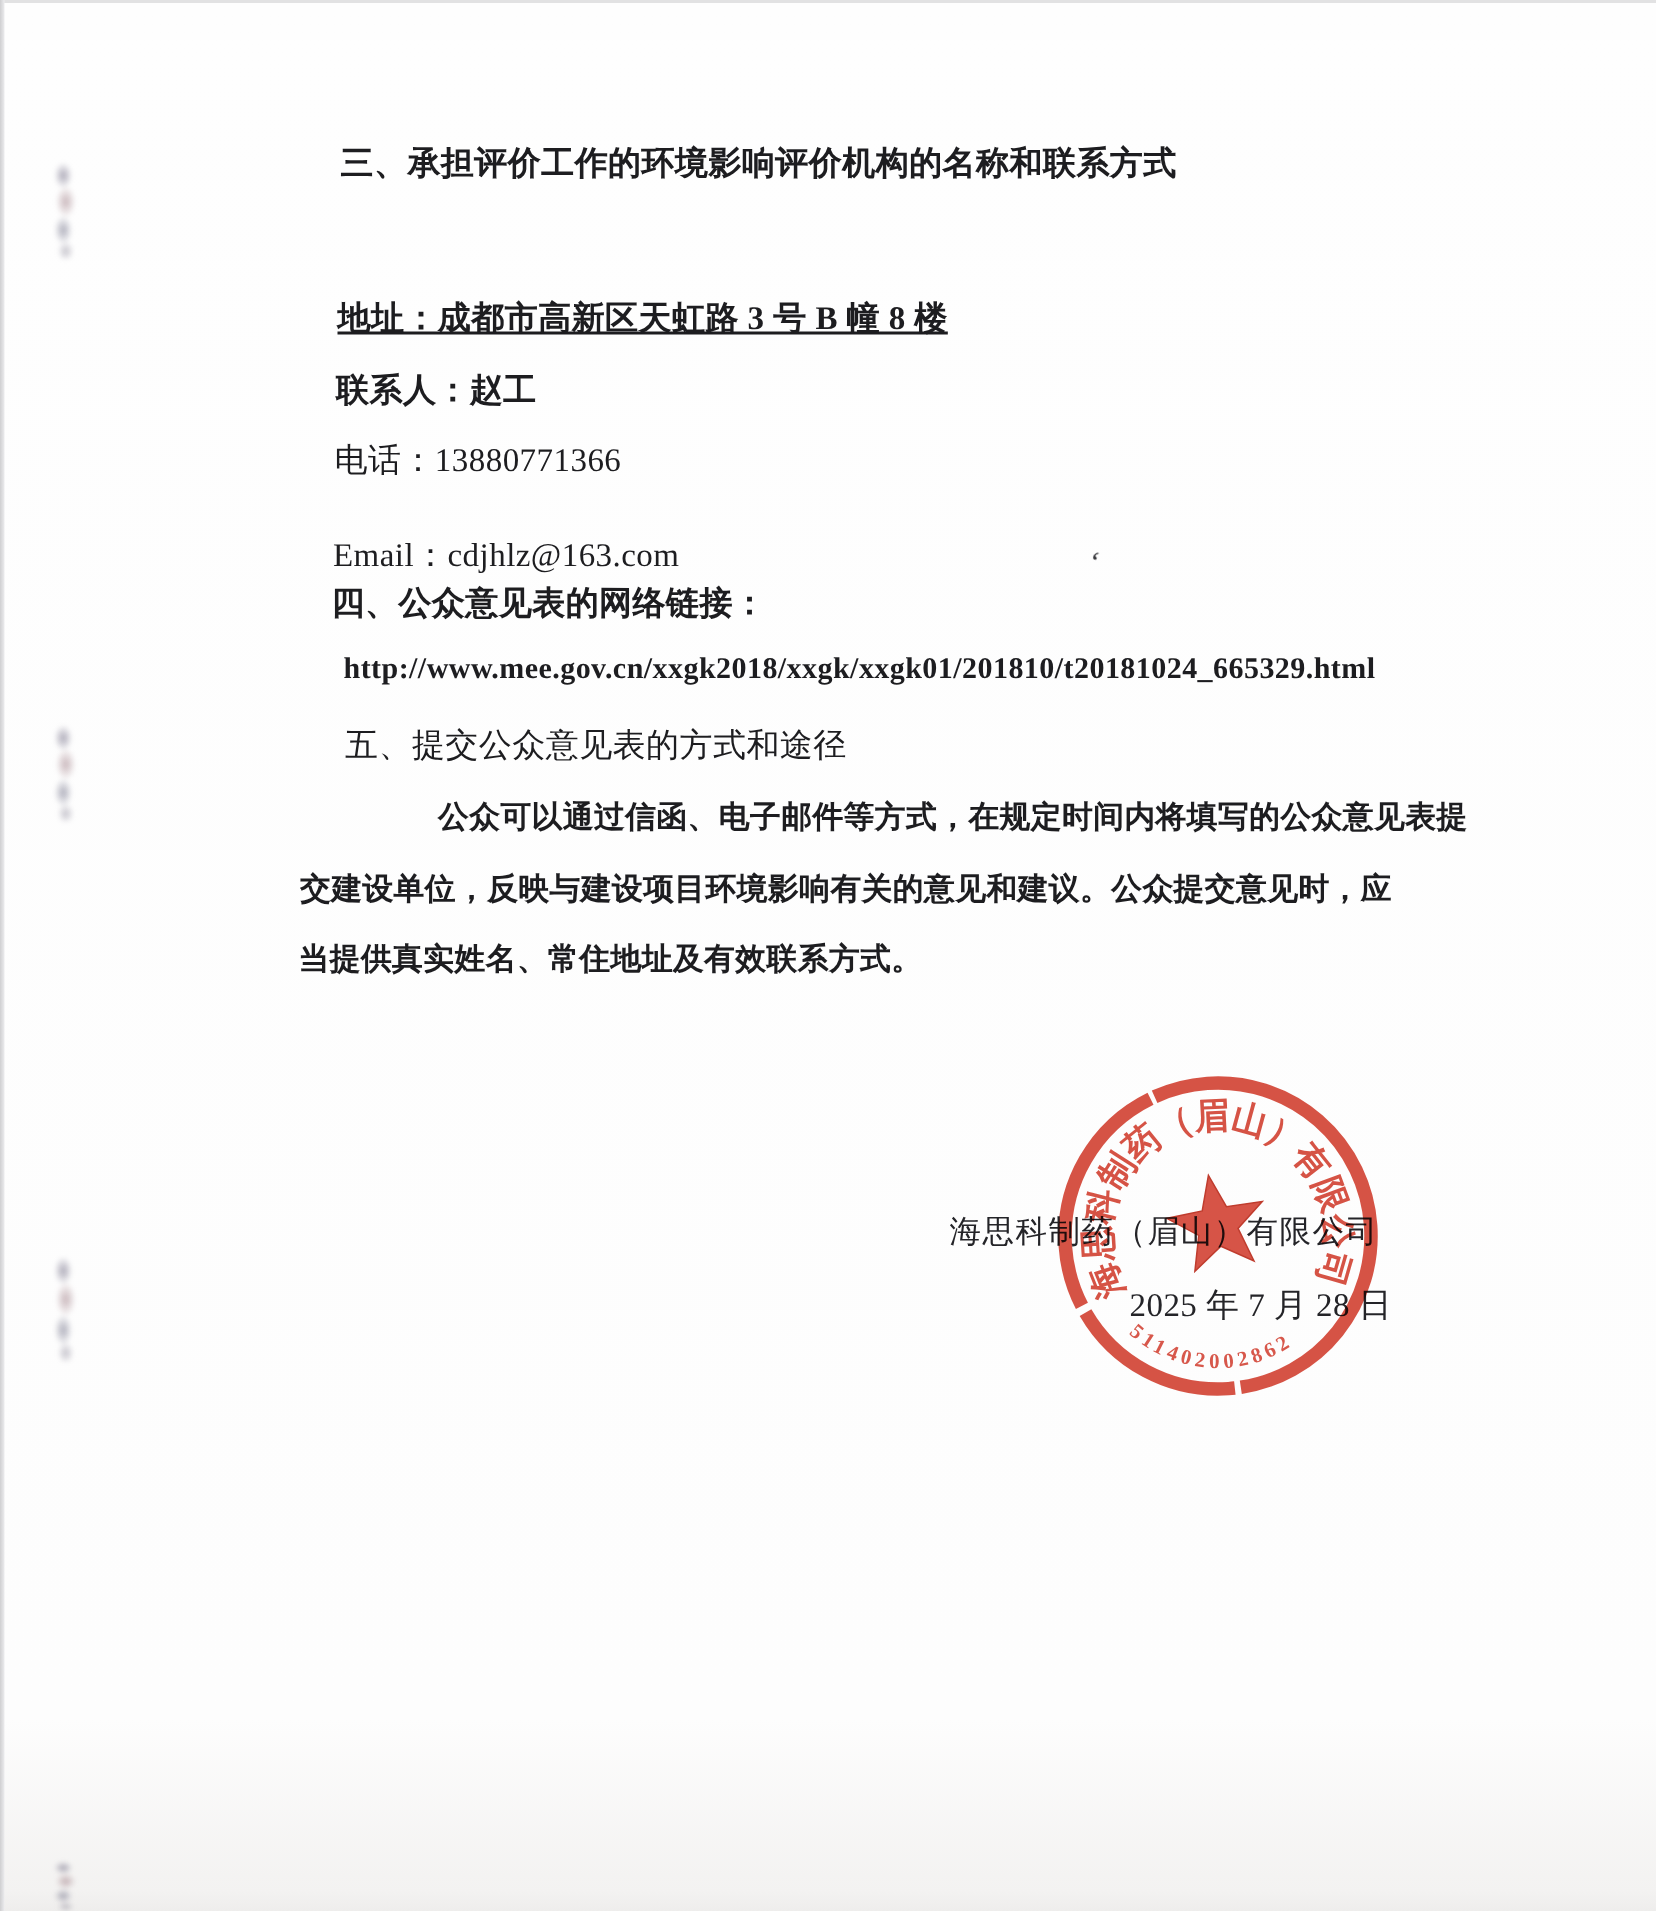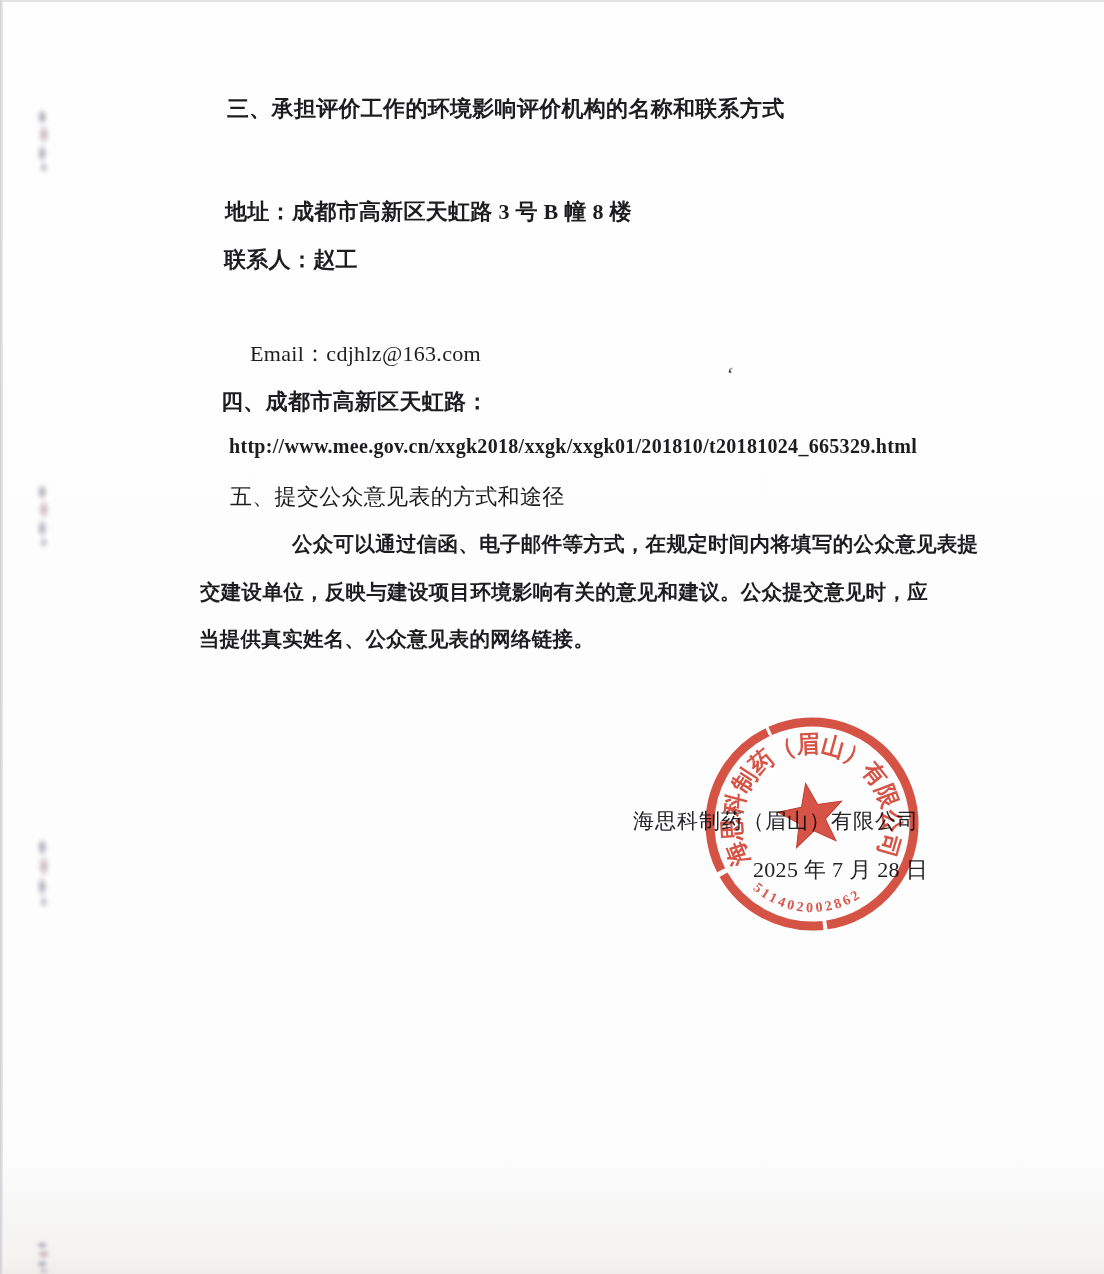--- a/index.html
+++ b/index.html
@@ -17,24 +17,24 @@
   }
   .edge-top  { position:absolute; top:0; left:0; right:0; height:2px; background:#e2e2e3; }
   .edge-left { position:absolute; top:0; left:0; bottom:0; width:3px;
                background:linear-gradient(90deg,#cfcfd1,#ececee); }
 
   .line { position:absolute; white-space:nowrap; font-size:22px; letter-spacing:0.3px; }
   .b    { font-weight:bold; }
 
   .l0  { left:227px; top:94px;  }
   .l1  { left:226px; top:147px; }
-  .l2  { left:225px; top:197px; }
+  .l2  { left:225px; top:197px;text-decoration:underline; }
   .l3  { left:224px; top:245px; }
   .l4  { left:223px; top:292px; }
-  .l5  { left:222px; top:339px;margin-left:28px; }
+  .l5  { left:222px; top:355px; }
   .l6  { left:221px; top:387px; }
   .l7  { left:229px; top:435px; font-size:20px; font-weight:700; }
   .l8  { left:218px; top:482px;margin-left:12px; }
   .p1  { left:244px; top:530px; font-size:20.5px;margin-left:48px; }
   .p2  { left:200px; top:578px; font-size:20.5px; }
   .p3  { left:199px; top:625px; font-size:20.5px; }
 
   .sig-company { left:633px; top:807px; font-size:21px; letter-spacing:1px; color:#242428; }
   .sig-date    { left:753px; top:855px; font-size:22px; color:#242428; }
 
@@ -73,27 +73,28 @@
   <div class="edge-left"></div>
 
   <div class="smudge sm1"></div>
   <div class="smudge sm2"></div>
   <div class="smudge sm3"></div>
   <div class="smudge sm4"></div>
 
   <div class="line l0 b">三、承担评价工作的环境影响评价机构的名称和联系方式</div>
   <div class="line l2 b">地址：成都市高新区天虹路 3 号 B 幢 8 楼</div>
   <div class="line l3 b">联系人：赵工</div>
+  <div class="line l4">电话：13880771366</div>
   <div class="line l5">Email：cdjhlz@163.com</div>
-  <div class="line l6 b">四、成都市高新区天虹路：</div>
+  <div class="line l6 b">四、公众意见表的网络链接：</div>
   <div class="line l7">http://www.mee.gov.cn/xxgk2018/xxgk/xxgk01/201810/t20181024_665329.html</div>
   <div class="line l8">五、提交公众意见表的方式和途径</div>
   <div class="line p1 b">公众可以通过信函、电子邮件等方式，在规定时间内将填写的公众意见表提</div>
   <div class="line p2 b">交建设单位，反映与建设项目环境影响有关的意见和建议。公众提交意见时，应</div>
-  <div class="line p3 b">当提供真实姓名、公众意见表的网络链接。</div>
+  <div class="line p3 b">当提供真实姓名、常住地址及有效联系方式。</div>
 
   <div class="line ink-speck">‘</div>
 
   <div class="line sig-company">海思科制药（眉山）有限公司</div>
   <div class="line sig-date">2025 年 7 月 28 日</div>
 
   <div class="seal-wrap">
     <svg width="260" height="260" viewBox="0 0 260 260">
 
       <circle cx="130" cy="130" r="102" fill="none" stroke="#d23a2a" stroke-width="9" stroke-opacity="0.93" stroke-dasharray="152 4 118 5 162 3 197"></circle>

